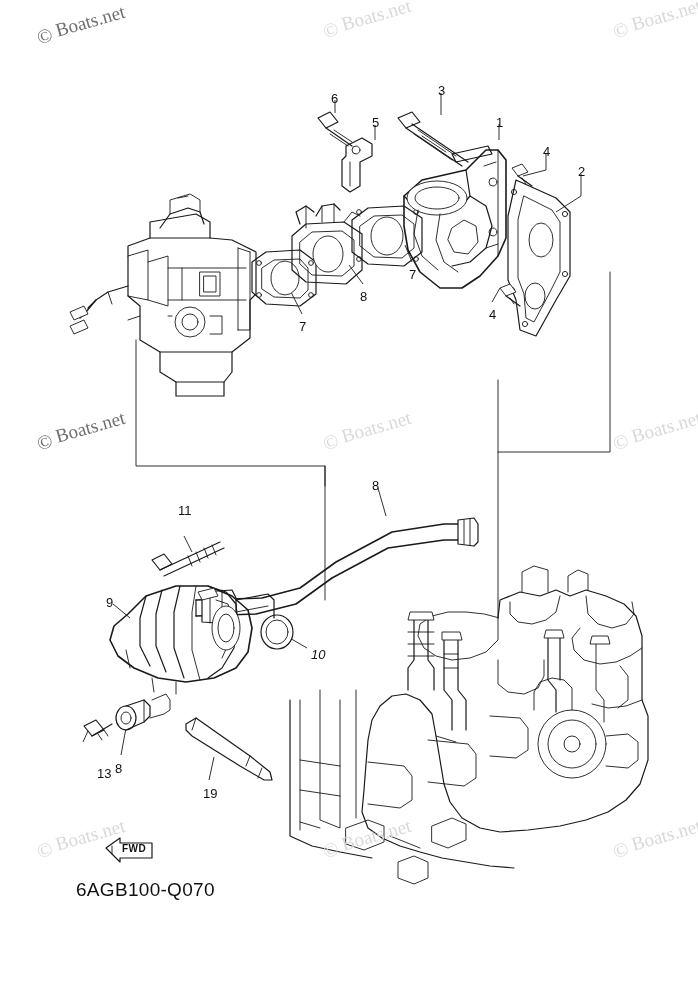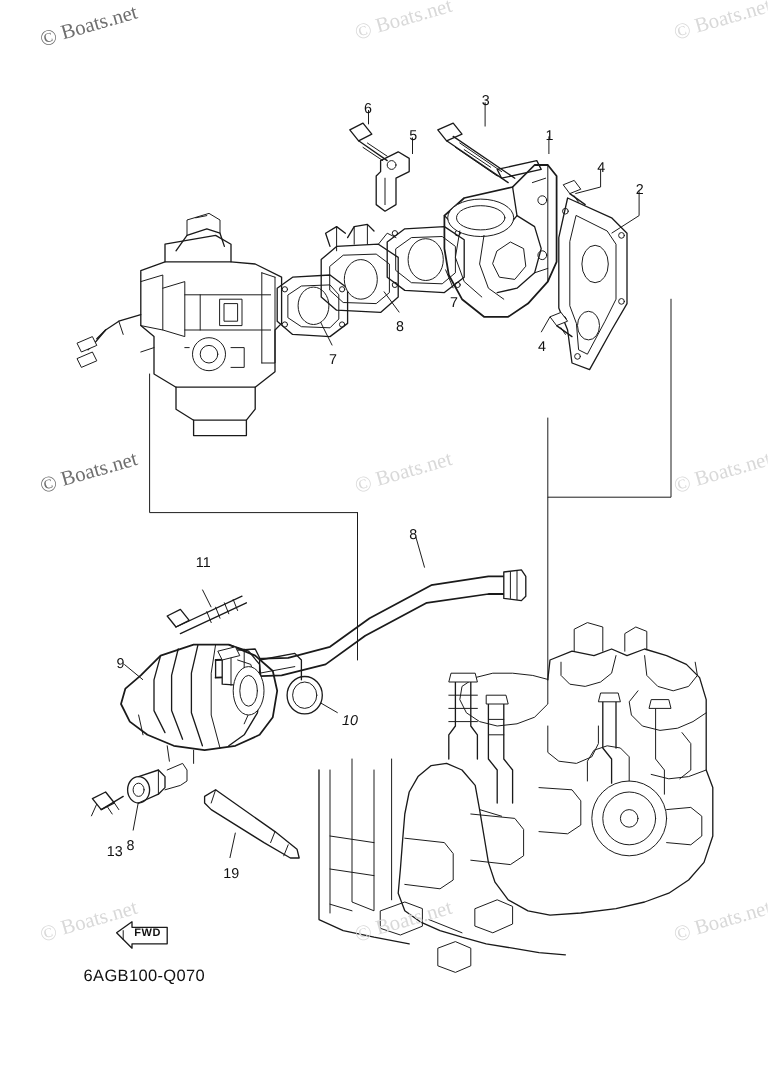--- a/index.html
+++ b/index.html
@@ -51,21 +51,21 @@
     color: #111111;
     font-family: "Liberation Sans", sans-serif;
     line-height: 1;
     user-select: none;
   }
   
   .diagram-code {
     position: absolute;
     left: 76px;
     top: 879px;
-    font-size: 15px;
+    font-size: 19px;
     color: #111111;
     letter-spacing: 0.3px;
   }
   .fwd-label {
     position: absolute;
     left: 122px;
     top: 843px;
     font-size: 10px;
     font-weight: bold;
     color: #111111;

